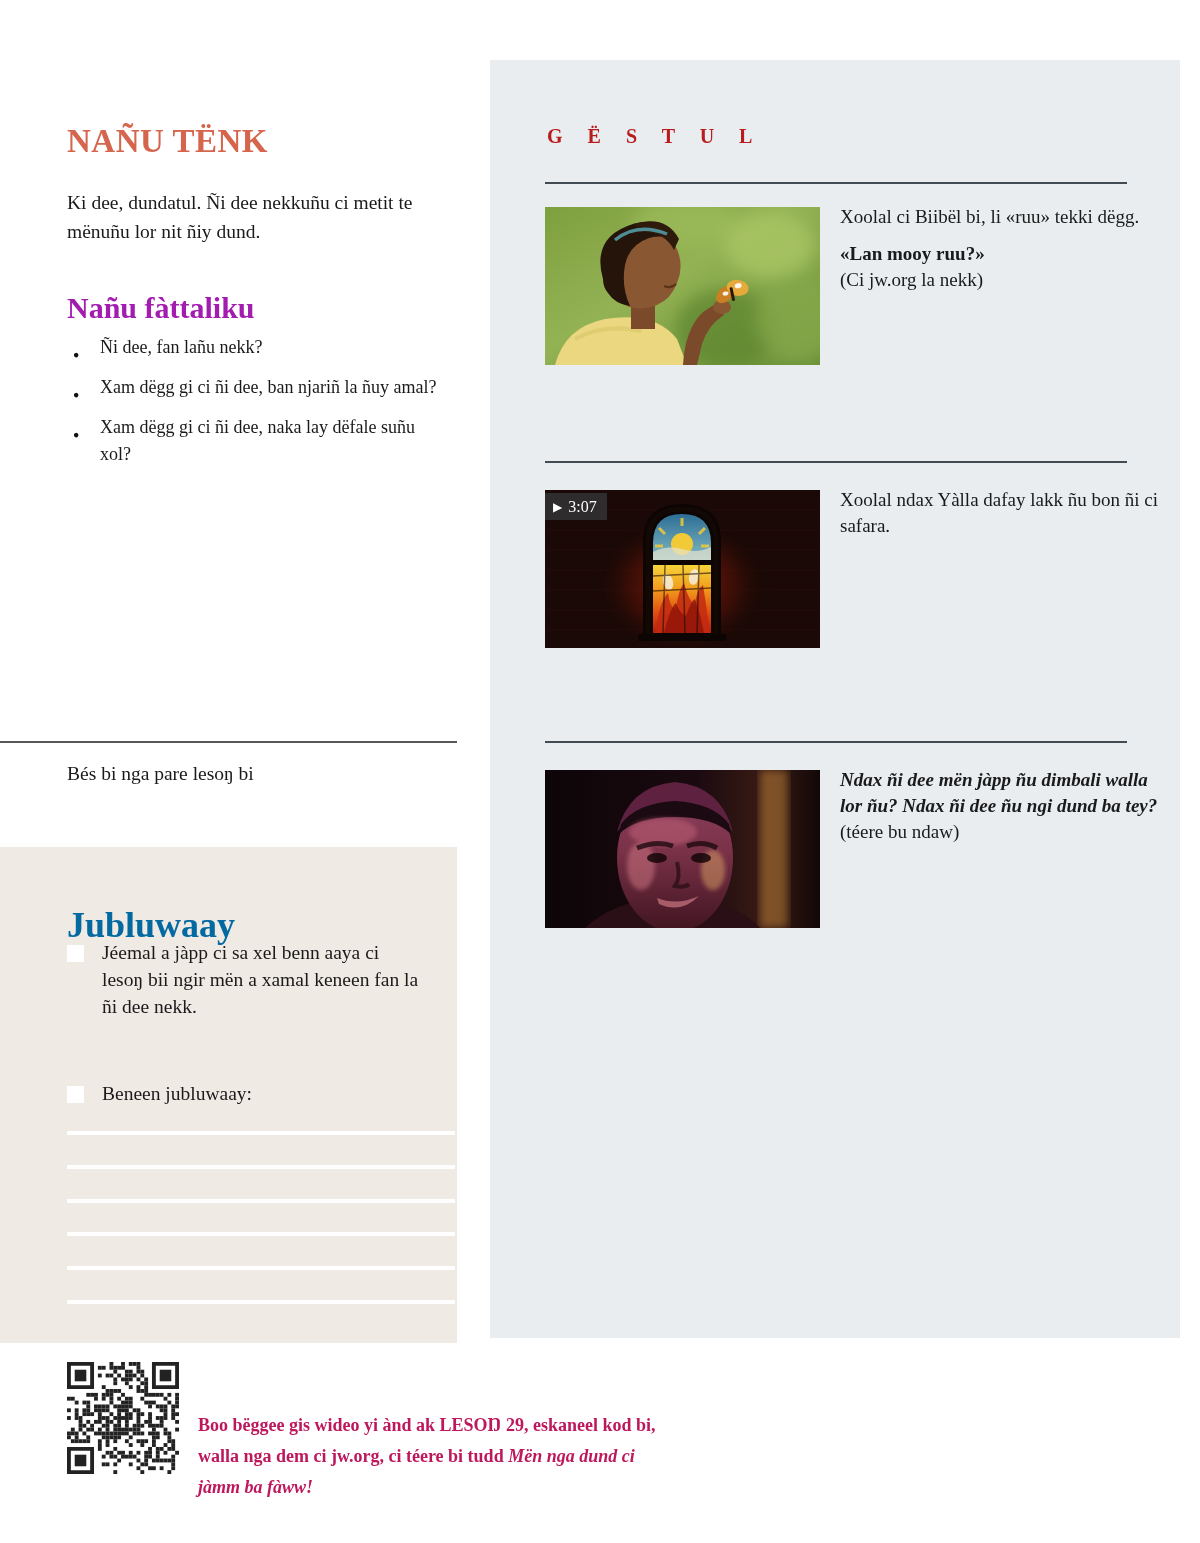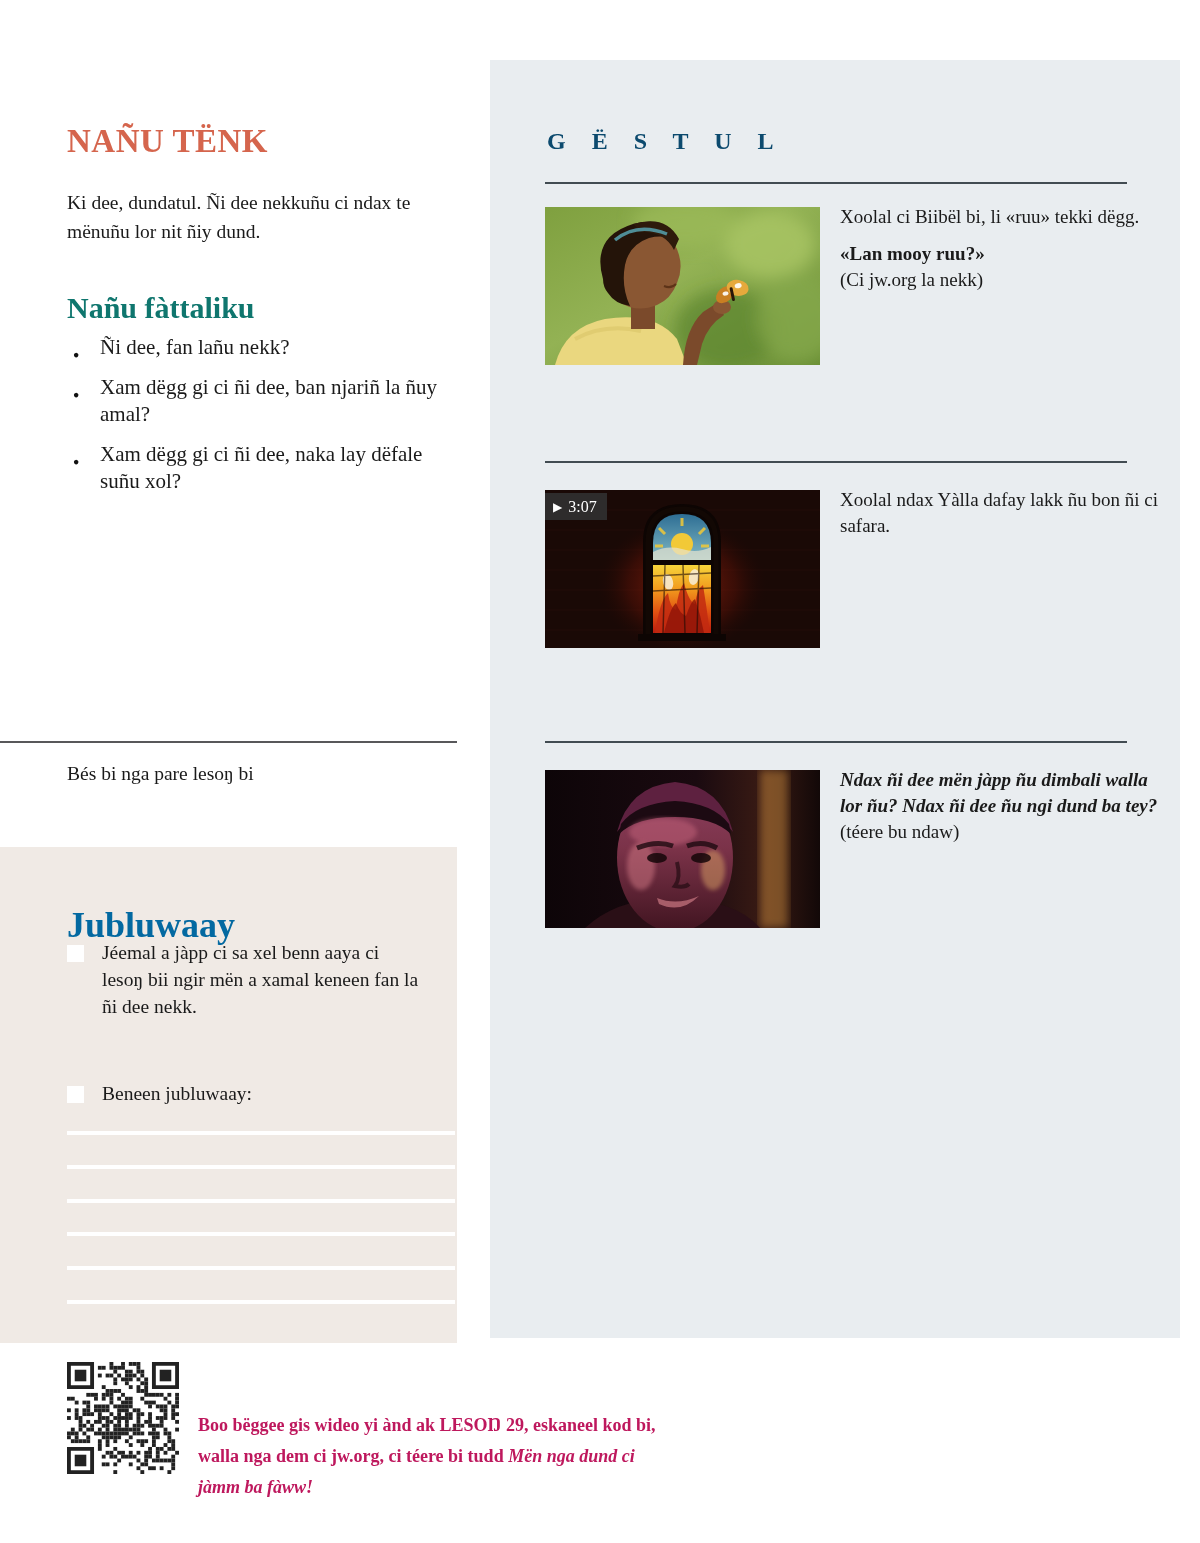--- a/index.html
+++ b/index.html
@@ -2,38 +2,38 @@
 <html><head>
 <meta charset="utf-8">
 <style>
   html,body{margin:0;padding:0;background:#fff;}
   #page{
     position:relative;width:1180px;height:1543px;background:#ffffff;overflow:hidden;
     font-family:Liberation Serif, serif;color:#1a1a1a;
   }
   
   .right-panel{position:absolute;left:490px;top:60px;width:710px;height:1278px;background:#e9edf0;}
-  .explore-title{position:absolute;left:57px;top:48px;font-size:24px;font-weight:bold;letter-spacing:10px;color:#0c4a6e;}
+  .explore-title{position:absolute;left:57px;top:48px;font-size:20px;font-weight:bold;letter-spacing:10px;color:#b91c1c;}
   .rdivider{position:absolute;left:55px;width:582px;height:2px;background:#424c52;}
   .row-img{position:absolute;left:55px;width:275px;height:158px;overflow:hidden;}
   .row-img svg{display:block;width:275px;height:158px;}
   .row-text{position:absolute;left:350px;width:330px;font-size:19px;line-height:26px;}
   .row-text p{margin:0 0 11px 0;}
   .t-bold{font-weight:bold;}
   .t-bolditalic{font-weight:bold;font-style:italic;}
   .video-badge{
     position:absolute;left:0;top:3px;height:27px;padding:0 10px 0 8px;background:rgba(48,48,48,.92);
     color:#fff;font-size:16px;display:flex;align-items:center;gap:6px;z-index:2;
   }
   .video-badge .play{font-size:12px;line-height:1;}
   
   .summary-title{position:absolute;left:67px;top:101px;font-size:33px;font-weight:bold;color:#d5654d;letter-spacing:.5px;}
   .summary-body{position:absolute;left:67px;top:168px;width:378px;font-size:19.5px;line-height:29px;}
-  .review-title{position:absolute;left:67px;top:266px;font-size:30px;font-weight:bold;color:#0f766e;}
-  .review-list{position:absolute;left:70px;top:334px;width:380px;margin:0;padding:0;list-style:none;font-size:21px;line-height:27px;}
+  .review-title{position:absolute;left:67px;top:266px;font-size:30px;font-weight:bold;color:#a21caf;}
+  .review-list{position:absolute;left:70px;top:334px;width:380px;margin:0;padding:0;list-style:none;font-size:18px;line-height:27px;}
   .review-list li{position:relative;padding-left:30px;margin-bottom:13px;}
   .review-list li::before{content:"●";position:absolute;left:3px;top:7px;font-size:10.5px;color:#111;}
   .ldivider{position:absolute;left:0;top:741px;width:457px;height:2px;background:#58585a;}
   .completion-label{position:absolute;left:67px;top:763px;font-size:19.5px;}
   
   .goal-panel{position:absolute;left:0;top:847px;width:457px;height:496px;background:#f0eae5;}
   .goal-title{position:absolute;left:67px;top:27px;font-size:36px;font-weight:bold;color:#0369a1;}
   .check{position:absolute;left:67px;width:17px;height:17px;background:#ffffff;}
   .check1{top:98px;}
   .check2{top:239px;}
@@ -48,21 +48,21 @@
     color:#be185d;font-weight:bold;margin:0;
   }
   .footer-text em{font-style:italic;}
 </style>
 </head>
 <body>
 
 <div id="page">
 
   <h1 class="summary-title">NAÑU TËNK</h1>
-  <p class="summary-body">Ki dee, dundatul. Ñi dee nekkuñu ci ndax te mënuñu lor nit ñiy dund.</p>
+  <p class="summary-body">Ki dee, dundatul. Ñi dee nekkuñu ci metit te mënuñu lor nit ñiy dund.</p>
 
   <h2 class="review-title">Nañu fàttaliku</h2>
   <ul class="review-list">
     <li>Ñi dee, fan lañu nekk?</li>
     <li>Xam dëgg gi ci ñi dee, ban njariñ la ñuy amal?</li>
     <li>Xam dëgg gi ci ñi dee, naka lay dëfale suñu xol?</li>
   </ul>
 
   <div class="ldivider"></div>
   <p class="completion-label" style="margin:0;">Bés bi nga pare lesoŋ bi</p>

